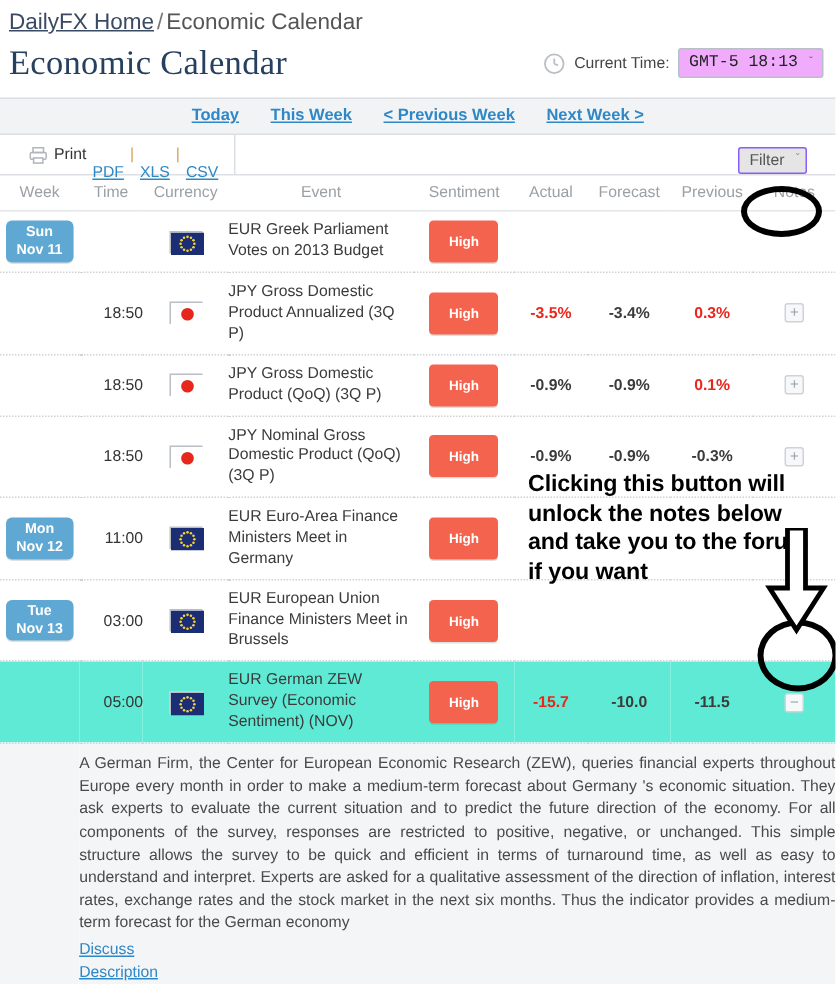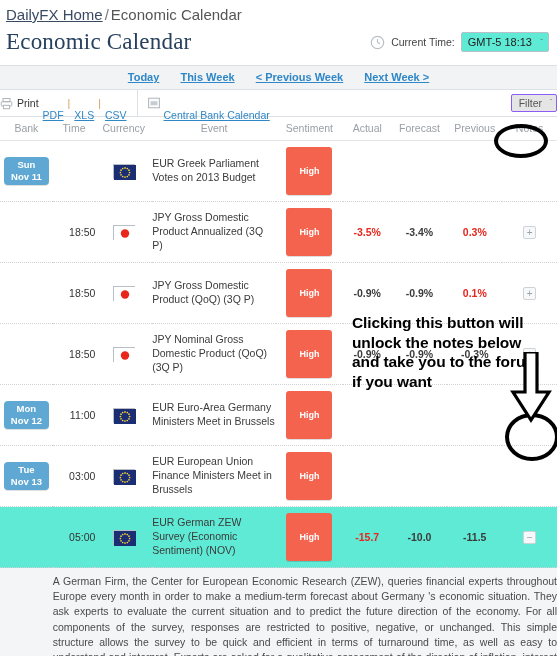--- a/index.html
+++ b/index.html
@@ -26,44 +26,44 @@
   }
   .page-title {
     font-family:"Liberation Serif", serif;
     font-size:23px; color:#27405e; font-weight:normal;
     letter-spacing:.2px;
   }
   .time-wrap { display:flex; align-items:center; gap:6px; }
   .clock-icon { width:15px; height:15px; display:block; }
   .time-label { font-size:10.5px; color:#444; }
   .time-select {
-    border:1px solid #b9bfc7; background:#5eead4; border-radius:2px;
+    border:1px solid #b9bfc7; background:#f0abfc; border-radius:2px;
     padding:3px 16px 3px 6px; font-size:11px; color:#222;
-    position:relative; font-family:Liberation Sans, sans-serif;text-align:right;
+    position:relative; font-family:Liberation Mono, monospace;text-align:right;
   }
   .time-select .caret {
     position:absolute; right:5px; top:50%; transform:translateY(-55%);
     font-size:8px; color:#666;
   }
 
   
   .weeknav {
     background:#f2f3f5;
     border-top:1px solid #dcdfe3; border-bottom:1px solid #dcdfe3;
     text-align:center; padding:5px 0 6px;
   }
   .weeknav a {
     color:#2e87c6; text-decoration:underline;
     font-size:11px; margin:0 9px; font-weight:bold;
   }
 
   
   .toolbar {
-    display:flex; align-items:center; height:27px;
-    border-bottom:1px solid #dcdfe3; padding:0 0;
+    display:flex; align-items:flex-end; height:27px;
+    border-bottom:1px solid #dcdfe3; padding:0 19px;
     position:relative; background:#fff;
   }
   .tb-group { display:flex; align-items:center; gap:4px; height:100%; }
   .tb-sep { width:1px; background:#dcdfe3; height:100%; margin:0 10px; }
   .print-label { color:#333; font-size:10.5px; }
   .tb-link { color:#2e87c6; text-decoration:underline; font-size:10.5px;margin-top:24px; }
   .pipe { color:#d2a25c; font-size:10.5px; }
   .printer-icon { width:13px; height:13px; display:block; }
   .cb-icon { width:12px; height:12px; display:block; }
   .filter-btn {
@@ -107,36 +107,36 @@
   .event-cell { color:#3b3b3b; line-height:1.32; padding-right:6px; }
 
   .flag {
     width:22px; height:15px; display:inline-block;
     border:1px solid #b9bec4; background:#fff; vertical-align:middle;
   }
 
   .imp-badge {
     display:inline-block; background:#f4634e; color:#fff;
     font-size:9px; font-weight:bold; border-radius:3px;
-    padding:19px 13px; box-shadow:0 1px 0 rgba(0,0,0,.13);
+    padding:9px 13px; box-shadow:0 1px 0 rgba(0,0,0,.13);
   }
   .val-red  { color:#e8261c; font-weight:bold; }
   .val-dark { color:#3b3b3b; font-weight:bold; }
 
   .note-btn {
     display:inline-block; width:13px; height:13px;
     border:1px solid #cfd3d8; background:#f7f8f9; color:#9aa0a6;
     font-size:10px; line-height:11px; text-align:center; border-radius:2px;
   }
 
   
   .desc-cell { background:#f4f5f7; padding:7px 12px 8px 0; border-bottom:1px dotted #cfd3d8; }
   .desc-text {
     color:#4a4a4a; font-size:10.5px; line-height:1.45;
-    text-align:justify; margin:0 0 18px 0;
+    text-align:justify; margin:0 0 2px 0;
   }
   .desc-link { display:block; color:#2e87c6; text-decoration:underline; font-size:10.5px; line-height:1.5; }
 
   
   .footer {
     text-align:center; font-style:italic; font-size:11.5px;
     color:#222; padding:20px 0 0 34px;
   }
 
   
@@ -193,50 +193,41 @@
       </svg>
     </span>
     <span class="print-label">Print</span>
     <a href="#" class="tb-link">PDF</a>
     <span class="pipe">|</span>
     <a href="#" class="tb-link">XLS</a>
     <span class="pipe">|</span>
     <a href="#" class="tb-link">CSV</a>
   </div>
   <div class="tb-sep"></div>
-  <div class="tb-group">
-    <span class="cb-icon">
-      <svg width="12" height="12" viewBox="0 0 12 12">
-        <rect x="0.6" y="1.2" width="10.8" height="9.6" fill="#fafbfc" stroke="#b0b5bb" stroke-width="1"></rect>
-        <rect x="2.6" y="4.2" width="6.8" height="4" fill="#c7ccd2"></rect>
-      </svg>
-    </span>
-    <a href="#" class="tb-link">Central Bank Calendar</a>
-  </div>
   <span class="filter-btn">
     <span>Filter</span>
     <span class="caret">ˇ</span>
   </span>
 </div>
 
 <table class="cal">
   <colgroup>
     <col class="col-date">
       <col class="col-time">
       <col class="col-curr">
       <col class="col-event">
     <col class="col-imp">
       <col class="col-act">
       <col class="col-fore">
       <col class="col-prev">
       <col class="col-notes">
   </colgroup>
   <thead>
     <tr>
-      <th>Bank</th>
+      <th>Week</th>
       <th>Time</th>
       <th>Currency</th>
       <th>Event</th>
       <th>Sentiment</th>
       <th>Actual</th>
       <th>Forecast</th>
       <th>Previous</th>
       <th>Notes</th>
     </tr>
   </thead>
@@ -319,21 +310,21 @@
               <circle cx="15.60" cy="7.50" r="0.85" fill="#f5d33c"></circle>
               <circle cx="14.98" cy="9.80" r="0.85" fill="#f5d33c"></circle>
               <circle cx="13.30" cy="11.48" r="0.85" fill="#f5d33c"></circle>
               <circle cx="11.00" cy="12.10" r="0.85" fill="#f5d33c"></circle>
               <circle cx="8.70" cy="11.48" r="0.85" fill="#f5d33c"></circle>
               <circle cx="7.02" cy="9.80" r="0.85" fill="#f5d33c"></circle>
               <circle cx="6.40" cy="7.50" r="0.85" fill="#f5d33c"></circle>
               <circle cx="7.02" cy="5.20" r="0.85" fill="#f5d33c"></circle>
               <circle cx="8.70" cy="3.52" r="0.85" fill="#f5d33c"></circle>
             </svg></span></td>
-        <td class="event-cell">EUR Euro-Area Germany Ministers Meet in Brussels</td>
+        <td class="event-cell">EUR Euro-Area Finance Ministers Meet in Germany</td>
         <td class="c"><span class="imp-badge">High</span></td>
         <td class="c val-dark"></td>
         <td class="c val-dark"></td>
         <td class="c val-dark"></td>
         <td class="c"></td>
       </tr>
       <tr>
         <td class="c"><span class="date-badge">Tue<br>Nov 13</span></td>
         <td class="time-cell">03:00</td>
         <td class="c"><span class="flag"><svg width="22" height="15" viewBox="0 0 22 15">

